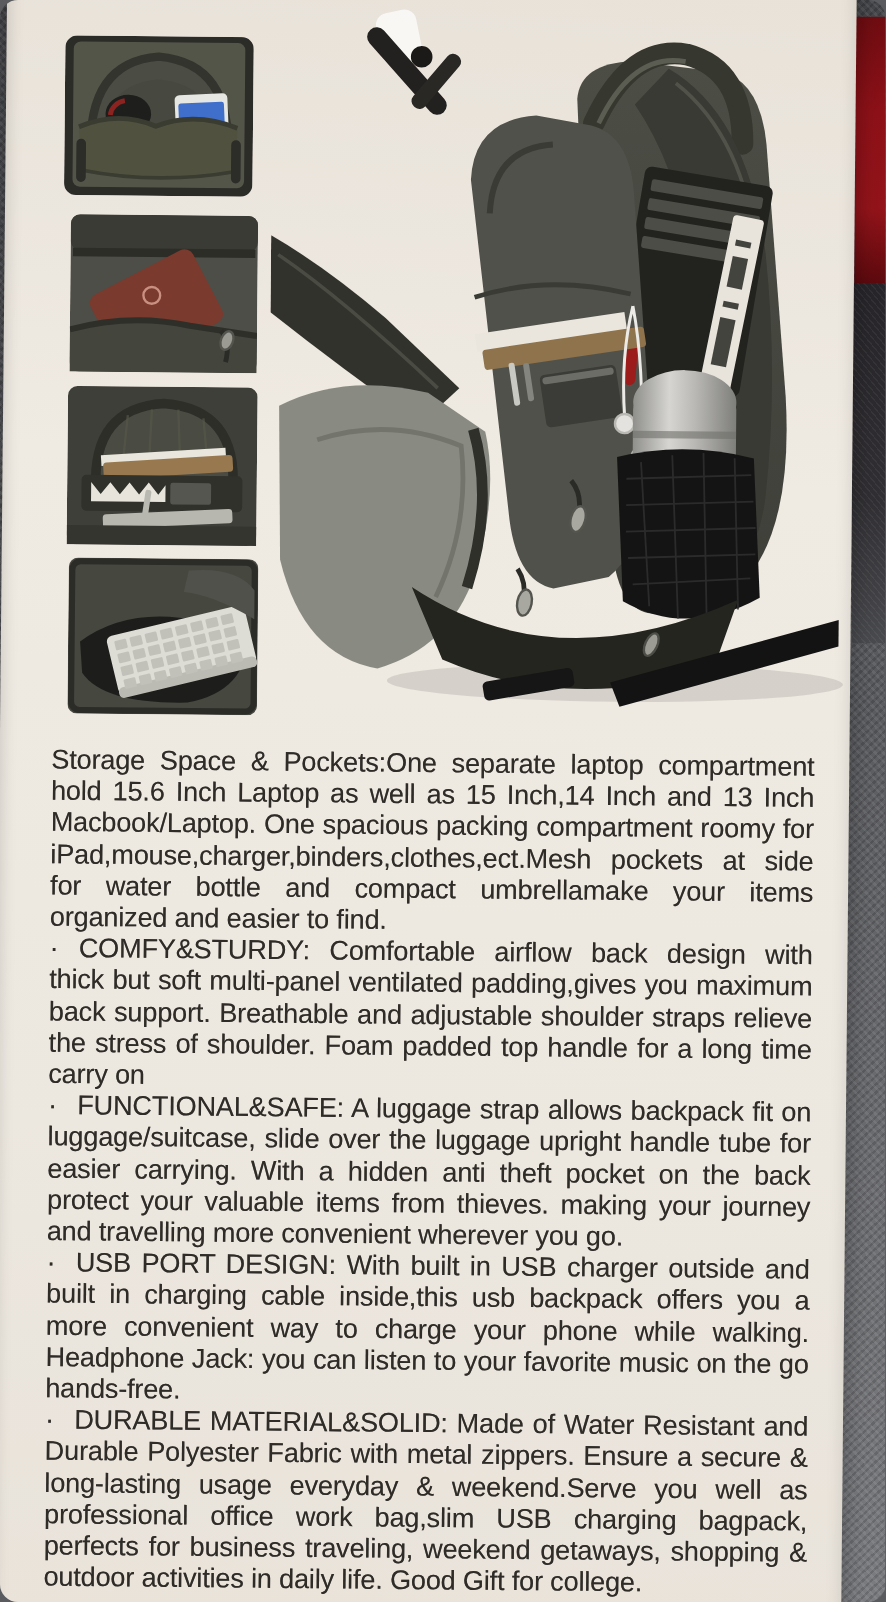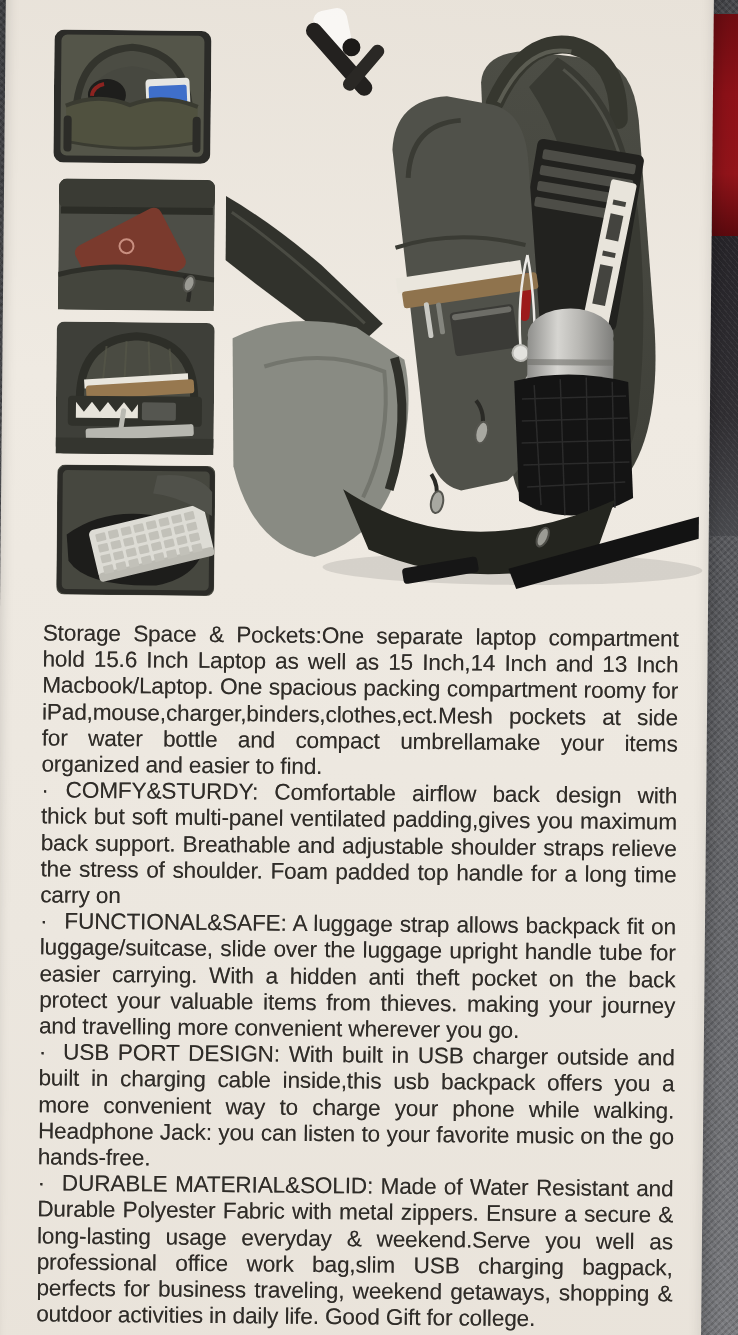--- a/index.html
+++ b/index.html
@@ -7,20 +7,21 @@
     width:738px;height:1335px;overflow:hidden;
     font-family:"Liberation Sans", sans-serif;
     background:#5a5b5f;
   }
   .stage{
     position:relative;width:738px;height:1335px;overflow:hidden;
     background:
       repeating-linear-gradient(47deg, rgba(255,255,255,0.07) 0 2px, rgba(255,255,255,0) 2px 5px),
       repeating-linear-gradient(-43deg, rgba(0,0,0,0.14) 0 2px, rgba(0,0,0,0) 2px 5px),
       linear-gradient(180deg,#46474b 0%,#505155 22%,#5c5d61 45%,#6b6c70 70%,#7b7c80 100%);
+    border-radius: 15px;
   }
   
   .red-strip{
     position:absolute;right:0;top:14px;width:26px;height:228px;
     background:linear-gradient(180deg,#6f0d12 0%,#8e1118 35%,#93141a 70%,#57090d 100%);
   }
   .dark-patch{
     position:absolute;right:0;top:236px;width:28px;height:300px;
     background:
       repeating-linear-gradient(50deg, rgba(255,255,255,0.05) 0 1px, rgba(0,0,0,0) 1px 4px),

